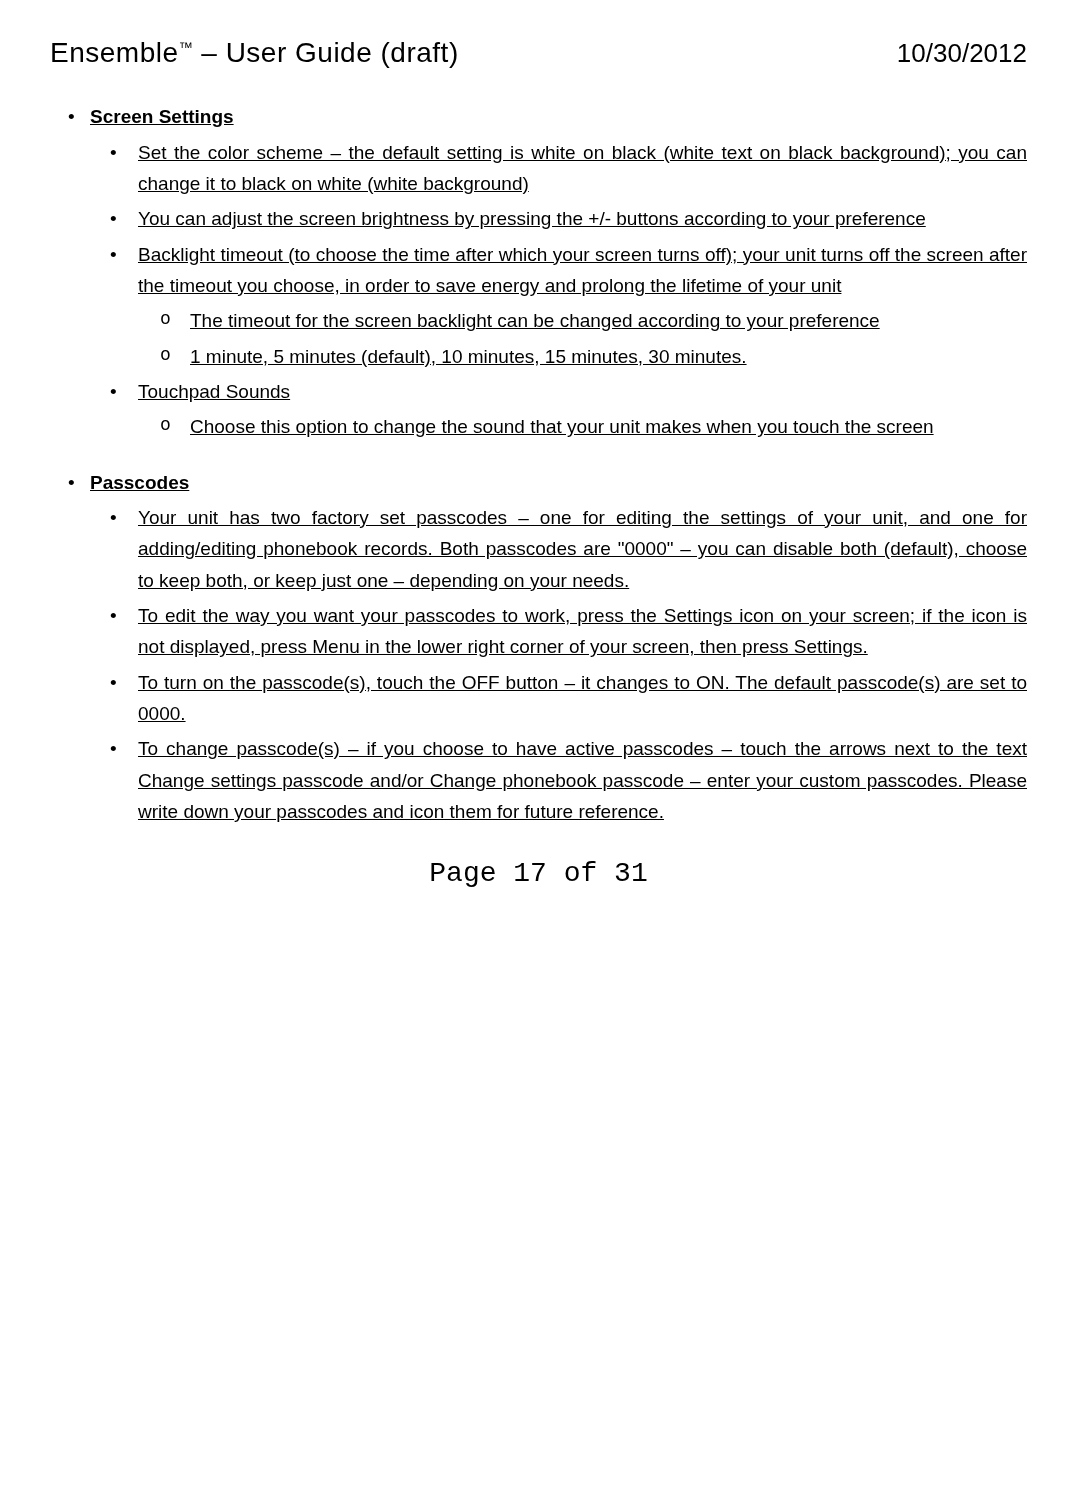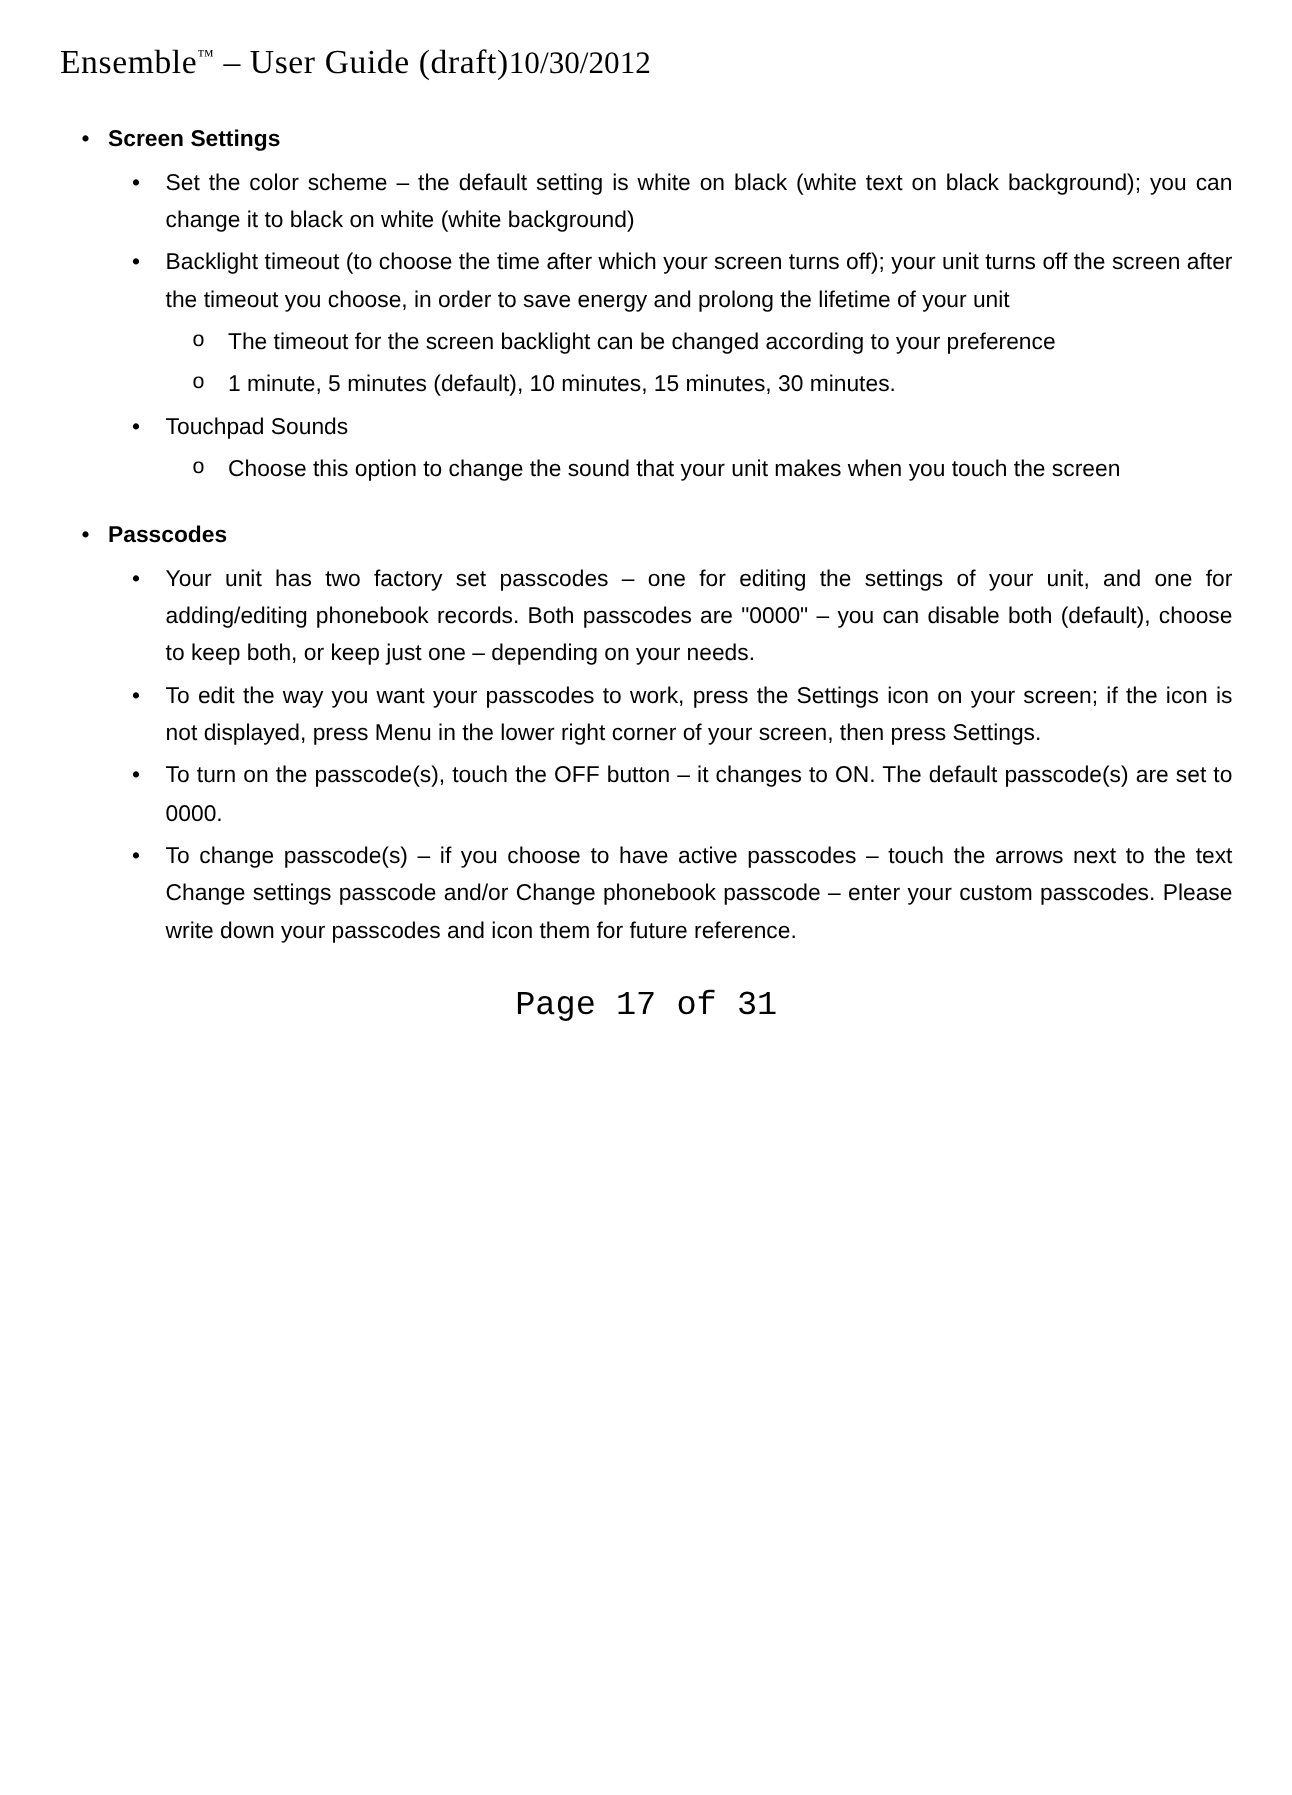--- a/index.html
+++ b/index.html
@@ -8,23 +8,23 @@
       line-height: 1.65;
       color: #000;
       background: #fff;
       margin: 0;
       padding: 30px 50px 20px 50px;
       width: 1077px;
       box-sizing: border-box;
     }
     .header {
       display: flex;
-      justify-content: flex-start;
+      justify-content: space-between;
       align-items: baseline;
-      font-family: Liberation Serif, serif;
+      font-family: Liberation Sans, sans-serif;
       margin-bottom: 25px;
     }
     .header-title {
       font-size: 28px;
       letter-spacing: 0.5px;
     }
     .header-title sup {
       font-size: 14px;
       vertical-align: super;
     }
@@ -34,20 +34,21 @@
     ul.top {
       list-style: none;
       padding-left: 0;
       margin: 0;
     }
     ul.top > li {
       position: relative;
       padding-left: 40px;
       margin-bottom: 24px;
       text-align: justify;
+      text-decoration: underline;
     }
     ul.top > li::before {
       content: "•";
       position: absolute;
       left: 18px;
       top: 0;
       font-size: 19px;
     }
     ul.sub {
       list-style: none;
@@ -103,20 +104,21 @@
   </span>
   <span class="header-date">10/30/2012</span>
 </div>
 
 <ul class="top">
 
   <li>
     <span class="bold">Screen Settings</span>
     <ul class="sub">
       <li>Set the color scheme – the default setting is white on black (white text on black background); you can change it to black on white (white background)</li>
+      <li>You can adjust the screen brightness by pressing the +/- buttons according to your preference</li>
       <li>
         <span>Backlight timeout (to choose the time after which your screen turns off); your unit turns off the screen after the timeout you choose, in order to save energy and prolong the lifetime of your unit</span>
         <ul class="subsub">
           <li>The timeout for the screen backlight can be changed according to your preference</li>
           <li>1 minute, 5 minutes (default), 10 minutes, 15 minutes, 30 minutes.</li>
         </ul>
       </li>
       <li>
         <span>Touchpad Sounds</span>
         <ul class="subsub">

